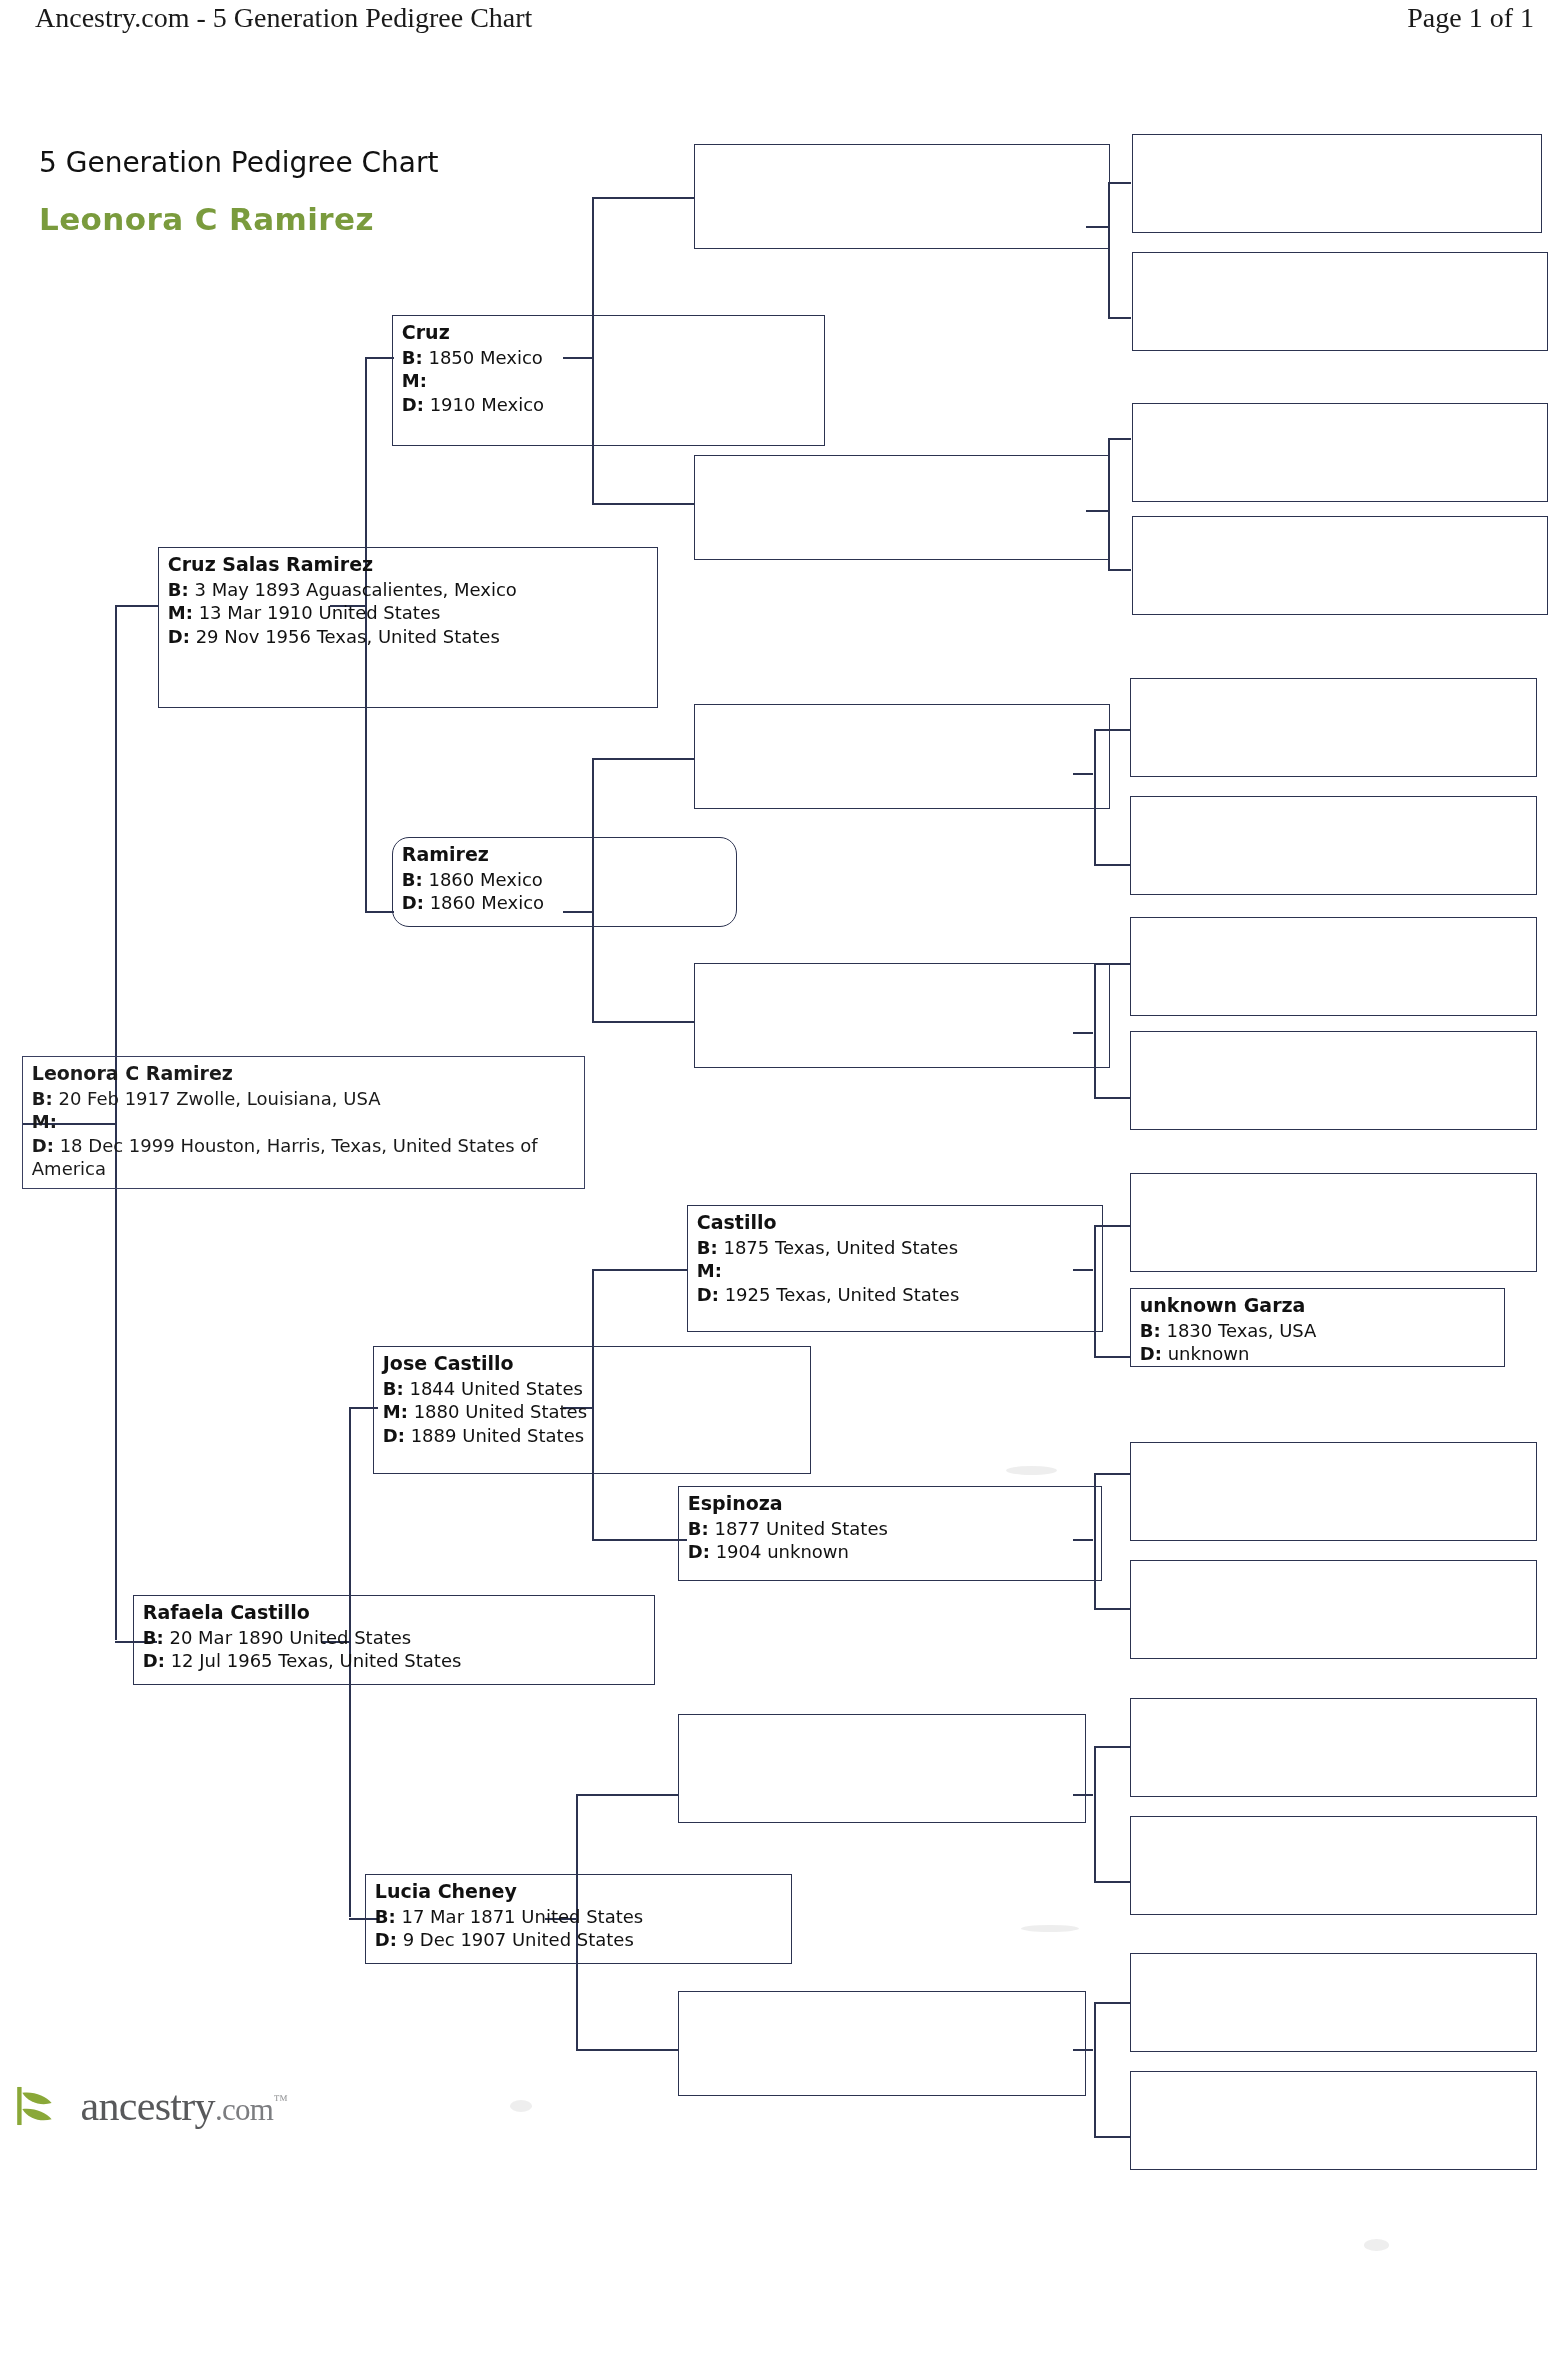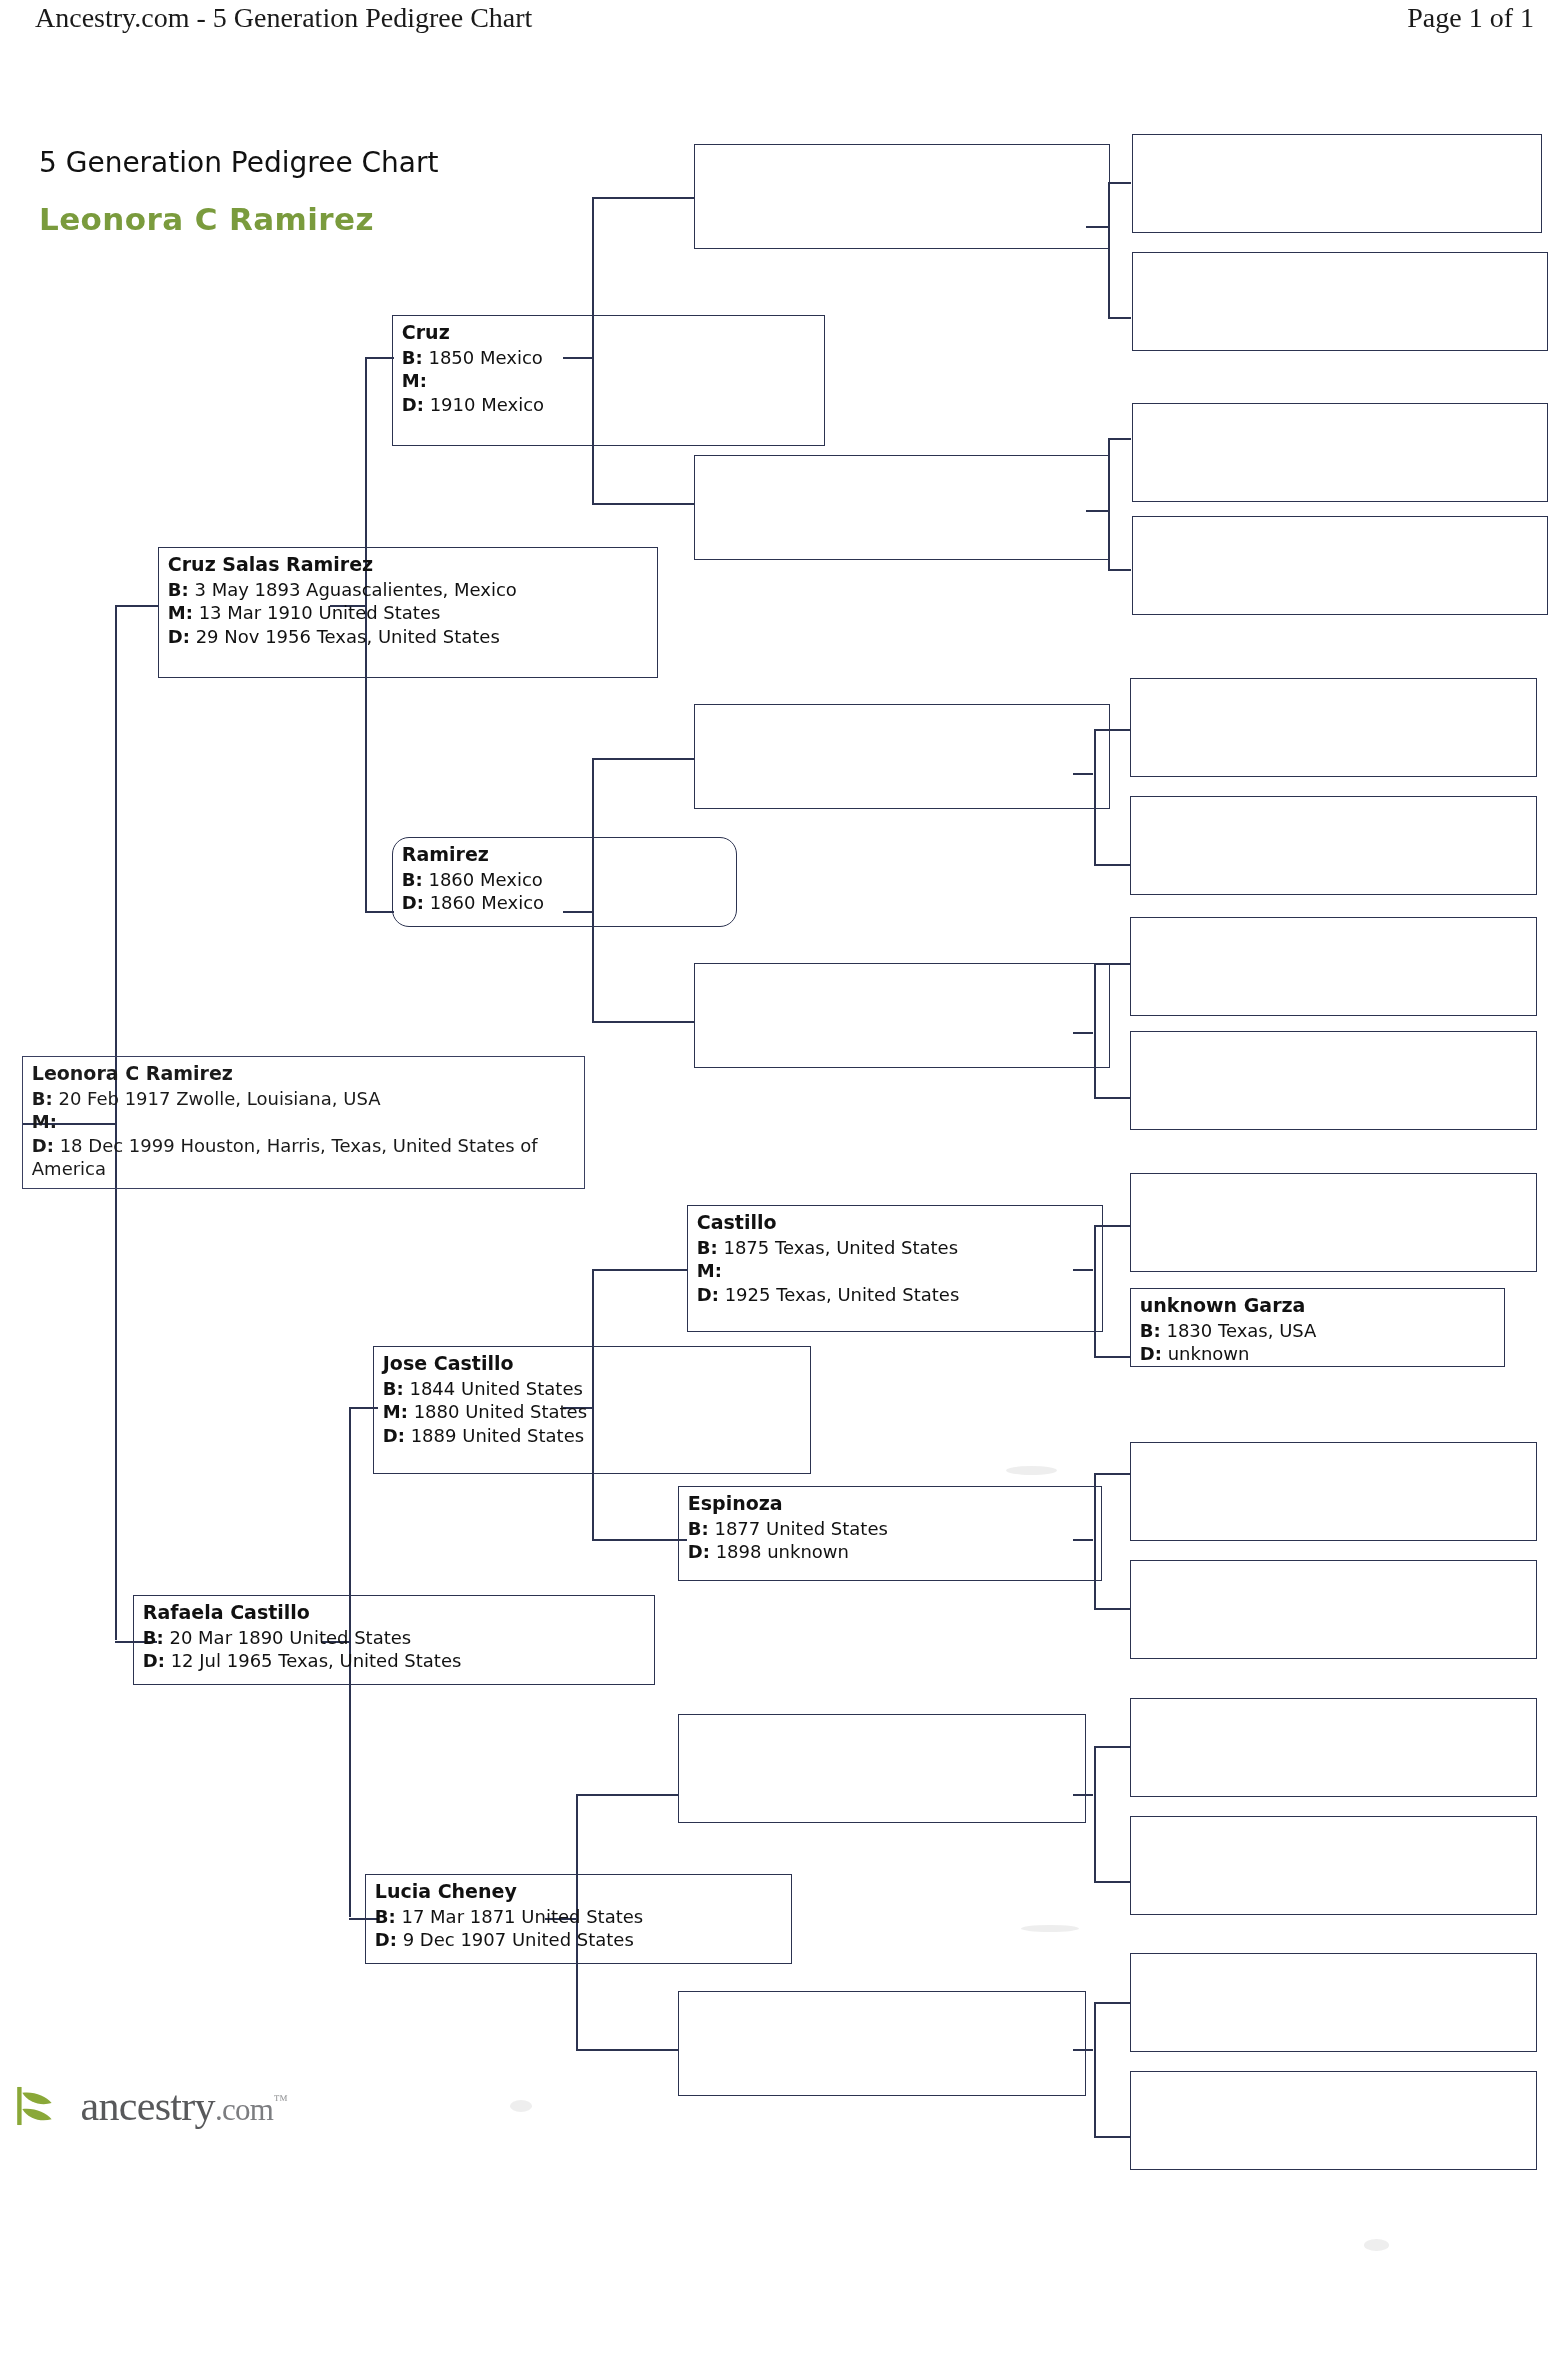--- a/index.html
+++ b/index.html
@@ -197,21 +197,21 @@
 <div class="ln h" style="left:1094px; top:2136px; width:36px;"></div>
 <div class="ln h" style="left:1073px; top:2049px; width:20.4px;"></div>
 
 <div class="node root" style="left:22px; top:1056px; width:563px; height:133px;">
   <span class="nm">Leonora C Ramirez</span>
   <span class="fact"><b>B:</b> <span>20 Feb 1917 Zwolle, Louisiana, USA</span></span>
   <span class="fact"><b>M:</b> <span></span></span>
   <span class="fact" style="white-space:normal;"><b>D:</b> <span>18 Dec 1999 Houston, Harris, Texas, United States of America</span></span>
 </div>
 
-<div class="node" style="left:158px; top:547px; width:500px; height:131px;">
+<div class="node" style="left:158px; top:547px; width:500px; height:161px;">
   <span class="nm">Cruz Salas Ramirez</span>
   <span class="fact"><b>B:</b> <span>3 May 1893 Aguascalientes, Mexico</span></span>
   <span class="fact"><b>M:</b> <span>13 Mar 1910 United States</span></span>
   <span class="fact"><b>D:</b> <span>29 Nov 1956 Texas, United States</span></span>
 </div>
 
 <div class="node" style="left:133px; top:1595px; width:522px; height:90px;">
   <span class="nm">Rafaela Castillo</span>
   <span class="fact"><b>B:</b> <span>20 Mar 1890 United States</span></span>
   <span class="fact"><b>D:</b> <span>12 Jul 1965 Texas, United States</span></span>
@@ -251,21 +251,21 @@
 <div class="node" style="left:687px; top:1205px; width:416px; height:127px;">
   <span class="nm">Castillo</span>
   <span class="fact"><b>B:</b> <span>1875 Texas, United States</span></span>
   <span class="fact"><b>M:</b> <span></span></span>
   <span class="fact"><b>D:</b> <span>1925 Texas, United States</span></span>
 </div>
 
 <div class="node" style="left:678px; top:1486px; width:424px; height:95px;">
   <span class="nm">Espinoza</span>
   <span class="fact"><b>B:</b> <span>1877 United States</span></span>
-  <span class="fact"><b>D:</b> <span>1898 unknown</span></span>
+  <span class="fact"><b>D:</b> <span>1904 unknown</span></span>
 </div>
 
 <div class="node empty" style="left:678px; top:1714px; width:408px; height:109px;"></div>
 <div class="node empty" style="left:678px; top:1991px; width:408px; height:105px;"></div>
 
 <div class="node empty" style="left:1132px; top:134px;  width:410px; height:99px;"></div>
 <div class="node empty" style="left:1132px; top:252px;  width:416px; height:99px;"></div>
 <div class="node empty" style="left:1132px; top:403px;  width:416px; height:99px;"></div>
 <div class="node empty" style="left:1132px; top:516px;  width:416px; height:99px;"></div>
 <div class="node empty" style="left:1130px; top:678px;  width:407px; height:99px;"></div>

